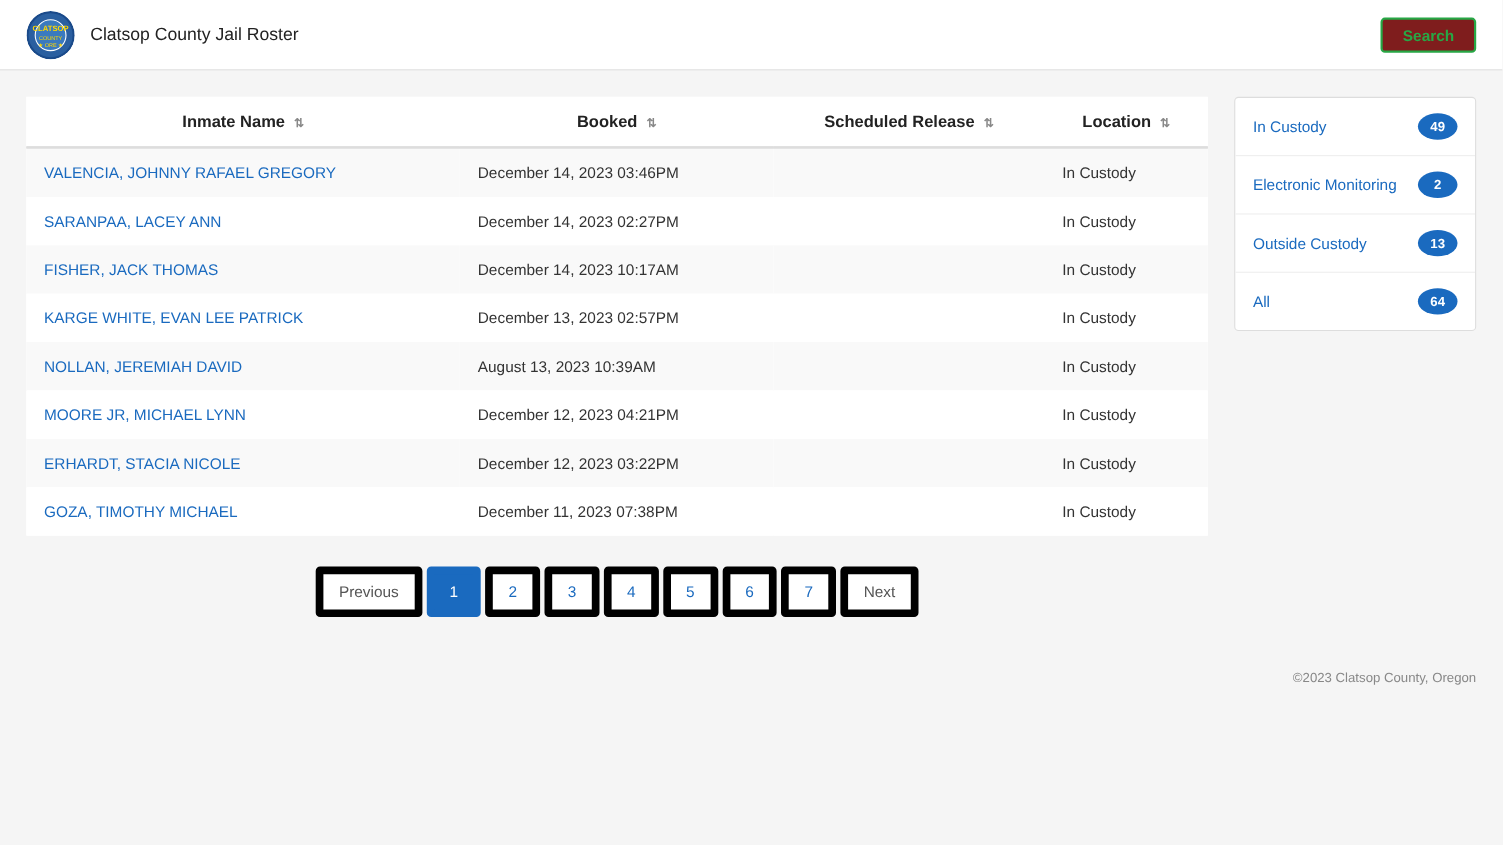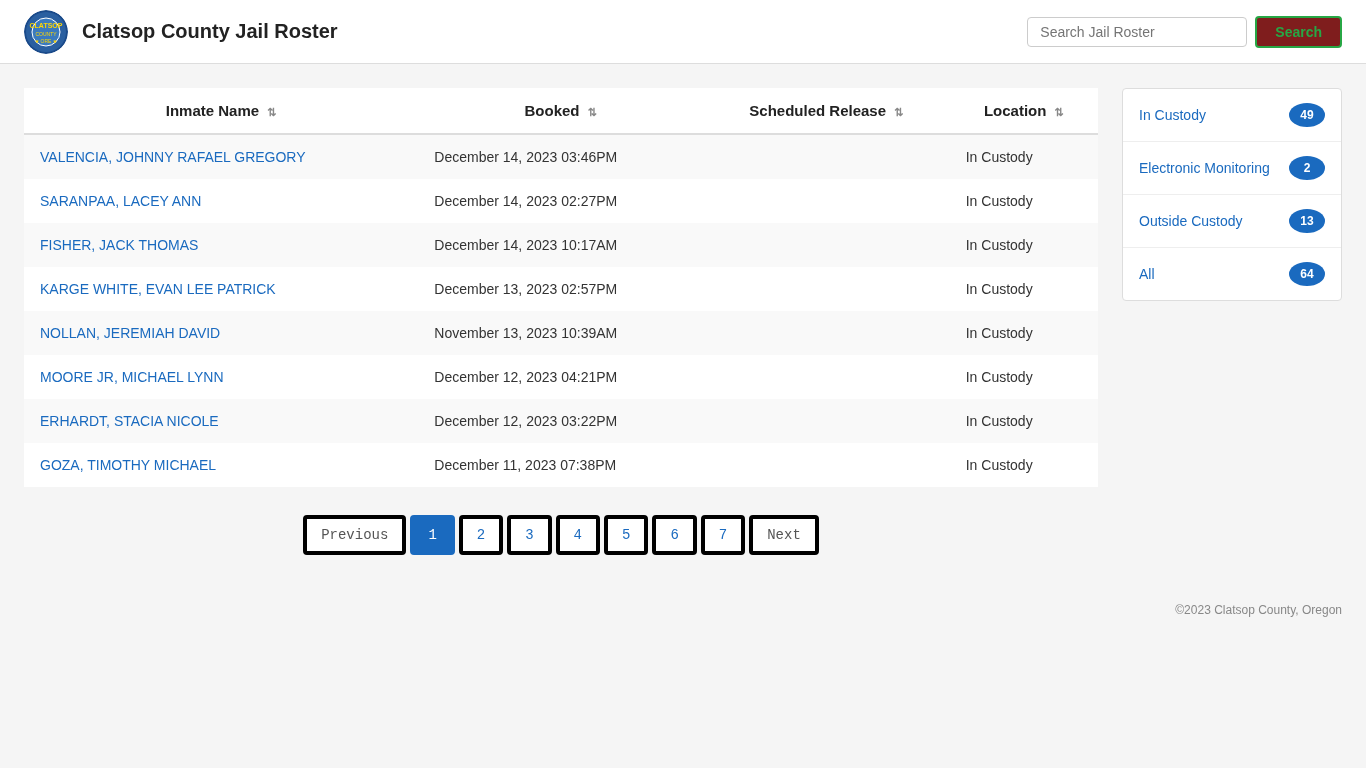--- a/index.html
+++ b/index.html
@@ -14,22 +14,22 @@
       padding: 0 24px;
       height: 64px;
     }
     .header-logo {
       width: 44px;
       height: 44px;
       margin-right: 14px;
       flex-shrink: 0;
     }
     .header-title {
-      font-size: 20px;
-      font-weight: 700;
+      font-size: 16px;
+      font-weight: 400;
       color: #222;
       flex: 1;
     }
     .header-search {
       display: flex;
       align-items: center;
       gap: 8px;
     }
     .search-input {
       border: 1px solid #ccc;
@@ -106,29 +106,28 @@
     
     .pagination {
       display: flex;
       justify-content: center;
       align-items: center;
       gap: 4px;
       margin-top: 28px;
       padding-bottom: 16px;
     }
     .page-btn {
-      border: 4px solid #000000;
+      border: 7px solid #000000;
       background: #fff;
       color: #1a6abf;
       padding: 8px 14px;
       border-radius: 4px;
       cursor: pointer;
       font-size: 14px;
       min-width: 38px;
-      font-family: Liberation Mono, monospace;
     }
     .page-btn.active {
       background: #1a6abf;
       color: #fff;
       border-color: #1a6abf;
     }
     .page-btn.prev-next {
       color: #555;
     }
 
@@ -194,21 +193,20 @@
       <circle cx="22" cy="22" r="22" fill="#1a4a8a"></circle>
       <circle cx="22" cy="22" r="20" fill="#2a5fa0"></circle>
       <circle cx="22" cy="22" r="14" fill="#3a7abf" stroke="#fff" stroke-width="1"></circle>
       <text x="22" y="18" text-anchor="middle" fill="#ffd700" font-size="7" font-weight="bold">CLATSOP</text>
       <text x="22" y="26" text-anchor="middle" fill="#ffd700" font-size="5">COUNTY</text>
       <text x="22" y="33" text-anchor="middle" fill="#ffd700" font-size="5">★ ORE ★</text>
     </svg>
   </div>
   <span class="header-title">Clatsop County Jail Roster</span>
   <div class="header-search">
-    <input class="search-input" type="text" placeholder="Search Jail Roster" style="">
     <button class="search-button">Search</button>
   </div>
 </div>
 
 <div class="main">
 
   <div class="table-area">
     <table class="roster-table">
       <thead>
         <tr>
@@ -250,21 +248,21 @@
       <td>In Custody</td>
     </tr>
           <tr>
       <td><a class="inmate-link" href="#">KARGE WHITE, EVAN LEE PATRICK</a></td>
       <td>December 13, 2023 02:57PM</td>
       <td></td>
       <td>In Custody</td>
     </tr>
           <tr>
       <td><a class="inmate-link" href="#">NOLLAN, JEREMIAH DAVID</a></td>
-      <td>November 13, 2023 10:39AM</td>
+      <td>August 13, 2023 10:39AM</td>
       <td></td>
       <td>In Custody</td>
     </tr>
           <tr>
       <td><a class="inmate-link" href="#">MOORE JR, MICHAEL LYNN</a></td>
       <td>December 12, 2023 04:21PM</td>
       <td></td>
       <td>In Custody</td>
     </tr>
           <tr>

